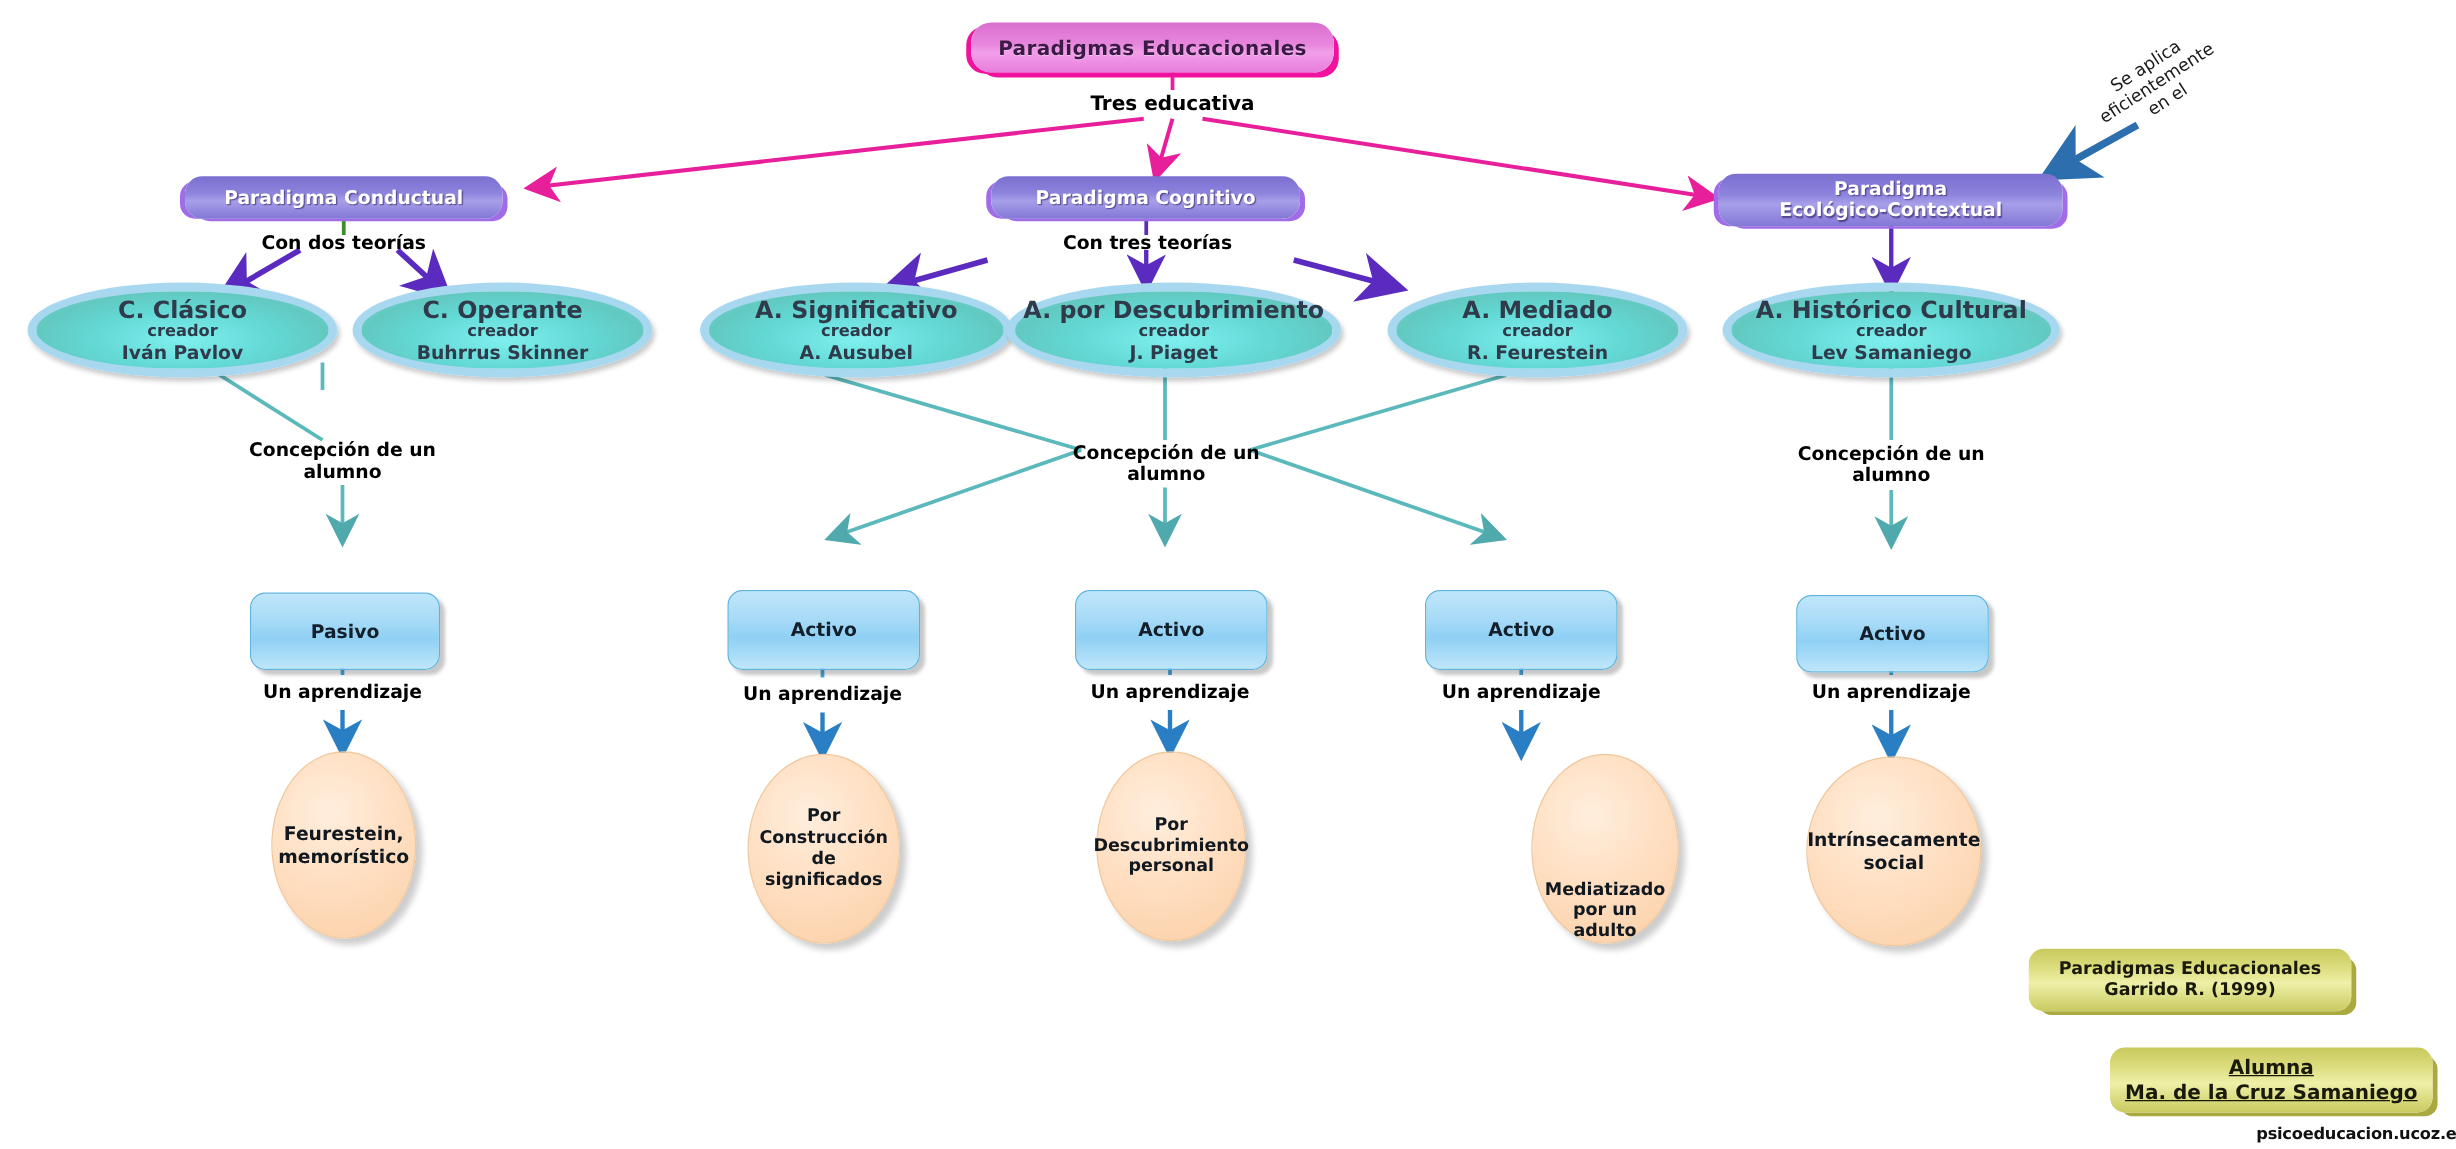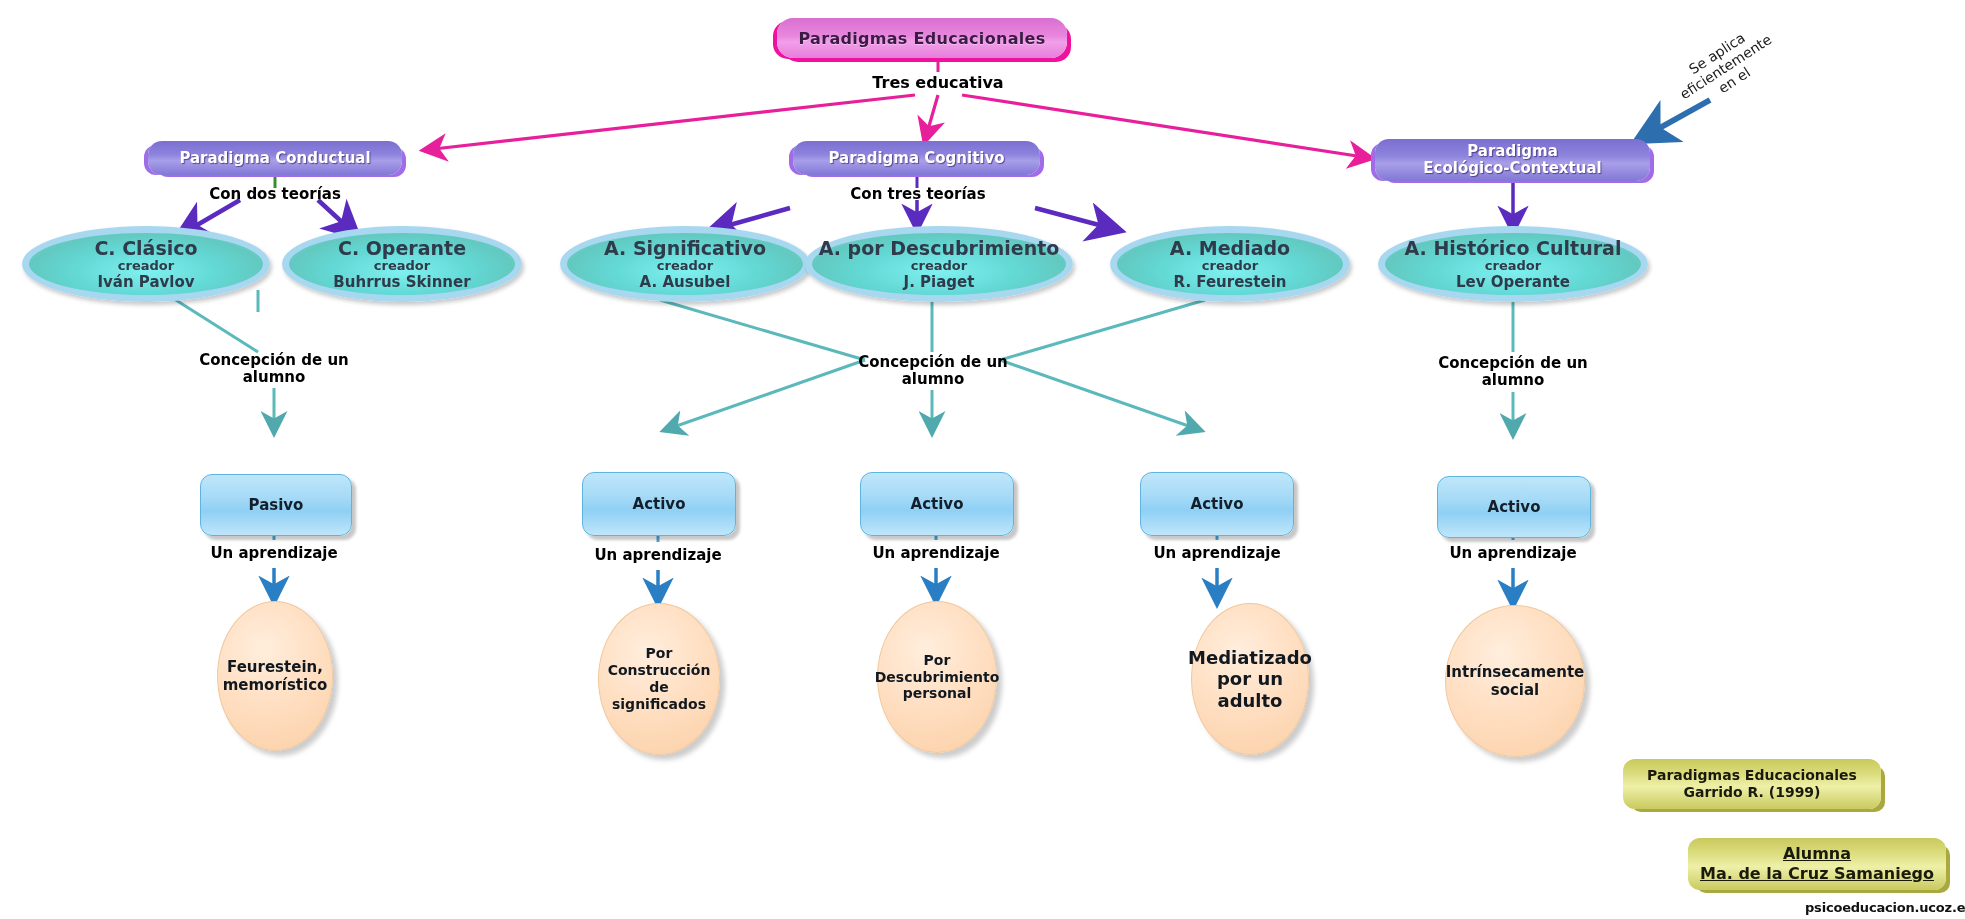--- a/index.html
+++ b/index.html
@@ -209,21 +209,21 @@
 
   <div class="node theory" style="left:1110px;top:226px;width:240px;height:76px;">
     <span class="t-title" style="font-size:19px;">A. Mediado</span>
     <span class="t-sub" style="font-size:13px;">creador</span>
     <span class="t-name" style="font-size:15px;">R. Feurestein</span>
   </div>
 
   <div class="node theory" style="left:1378px;top:226px;width:270px;height:76px;">
     <span class="t-title" style="font-size:19px;">A. Histórico Cultural</span>
     <span class="t-sub" style="font-size:13px;">creador</span>
-    <span class="t-name" style="font-size:15px;">Lev Operante</span>
+    <span class="t-name" style="font-size:15px;">Lev Samaniego</span>
   </div>
 
   <div class="caption" style="left:179px;top:352px;width:190px;font-size:15px;">Concepción de un
 alumno</div>
   <div class="caption" style="left:838px;top:354px;width:190px;font-size:15px;">Concepción de un
 alumno</div>
   <div class="caption" style="left:1418px;top:355px;width:190px;font-size:15px;">Concepción de un
 alumno</div>
 
   <div class="node state" style="left:200px;top:438px;width:152px;height:62px;font-size:15px;">
@@ -255,21 +255,21 @@
   <div class="node learn" style="left:598px;top:603px;width:122px;height:152px;font-size:14px;white-space:pre-line;">
     <span>Por
 Construcción de
 significados</span>
   </div>
   <div class="node learn" style="left:877px;top:601px;width:120px;height:152px;font-size:14px;white-space:pre-line;">
     <span>Por
 Descubrimiento
 personal</span>
   </div>
-  <div class="node learn" style="left:1191px;top:603px;width:118px;height:152px;font-size:18px;white-space:pre-line;">
+  <div class="node learn" style="left:1225px;top:603px;width:118px;height:152px;font-size:14px;white-space:pre-line;align-items:flex-end;">
     <span>Mediatizado
 por un
 adulto</span>
   </div>
   <div class="node learn" style="left:1445px;top:605px;width:140px;height:152px;font-size:15px;white-space:pre-line;">
     <span>Intrínsecamente
 social</span>
   </div>
 
   <div class="rot-cap" style="left:1658px;top:82px;width:130px;">Se aplica

